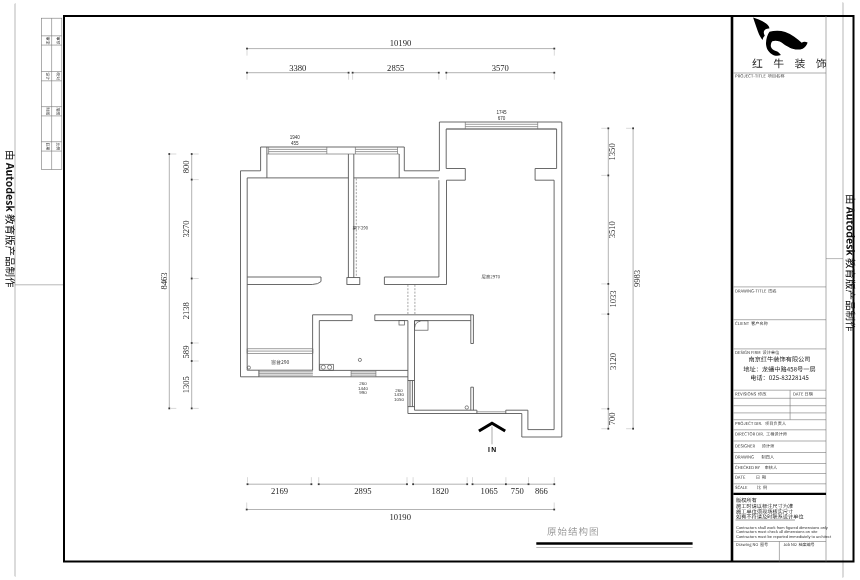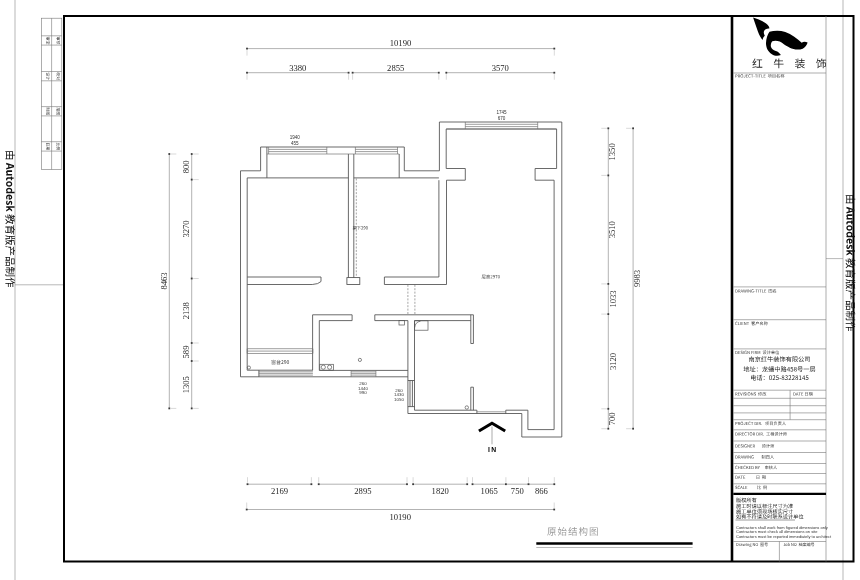--- a/index.html
+++ b/index.html
@@ -1,16 +1,16 @@
 <!DOCTYPE html>
 <html><head>
 <meta charset="utf-8">
 <style>
   html,body{margin:0;padding:0;background:#fff;-webkit-font-smoothing:antialiased;}
-  #page{position:relative;width:860px;height:580px;background:#fff;overflow:hidden;}
+  #page{position:relative;width:860px;height:580px;background:#fff;overflow:hidden;border-radius:28px;}
   svg{position:absolute;top:0;left:0;}
   text{font-family:"Liberation Sans",sans-serif;}
   .dim, .dim text{font-family:"Liberation Serif",serif;fill:#1e1e1e;font-size:8.6px;}
 </style>
 </head>
 <body>
 <div id="page">
 <svg width="860" height="580" viewBox="0 0 860 580">
 
 <g id="sheet" fill="none" stroke="#888" stroke-width="0.6">

